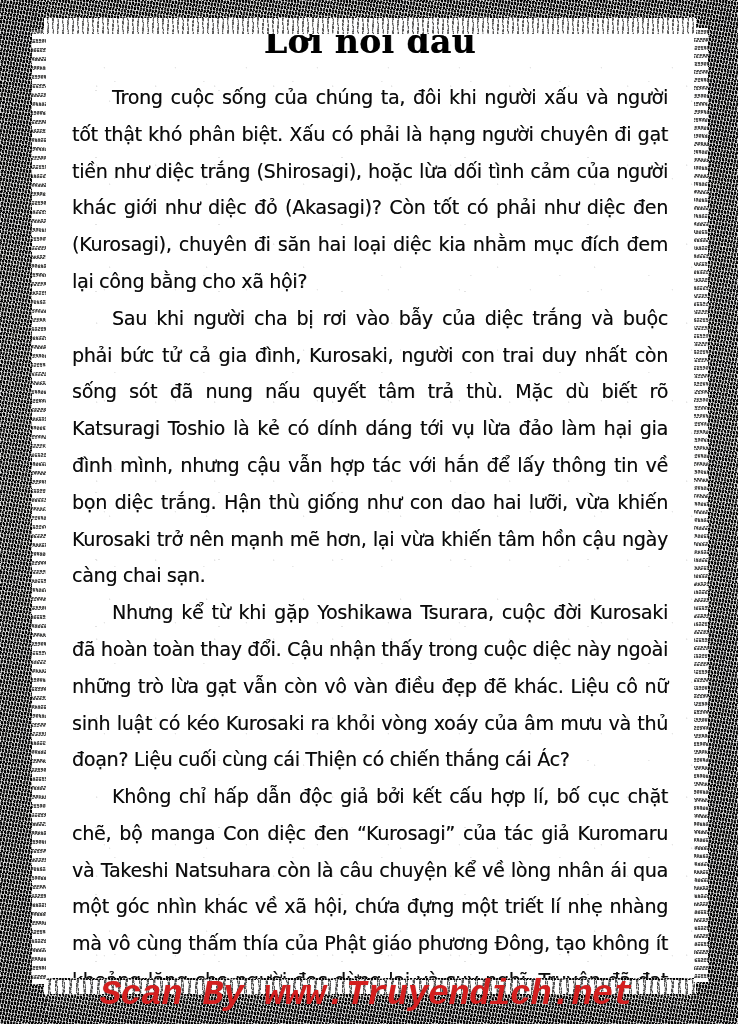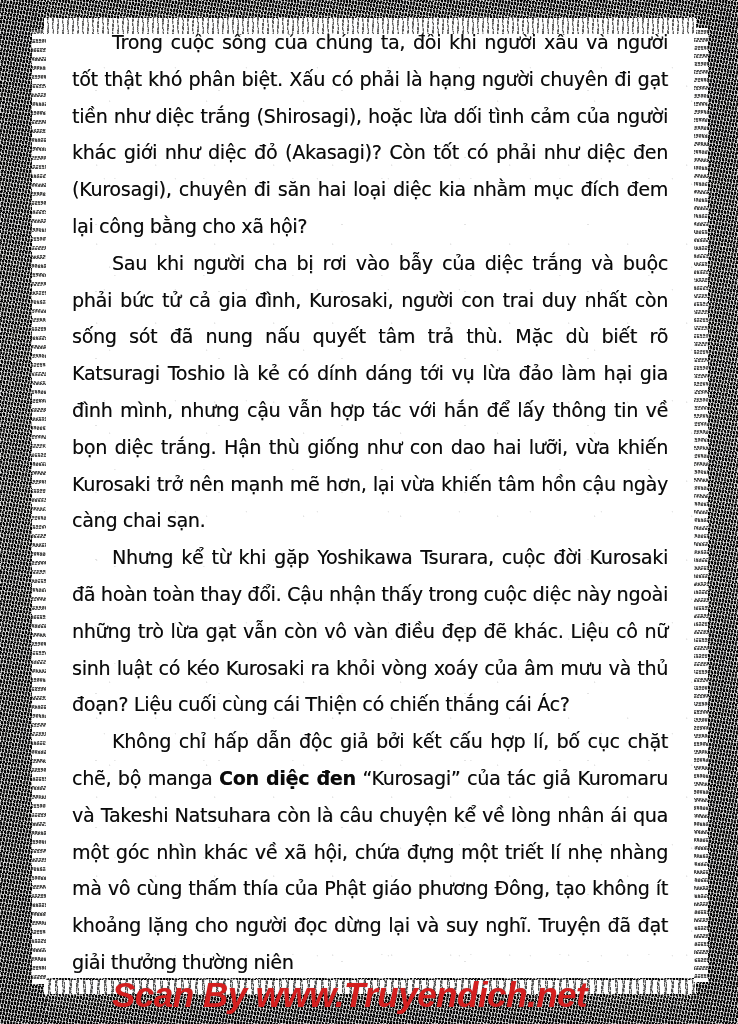--- a/index.html
+++ b/index.html
@@ -153,49 +153,50 @@
     font-size: 19px;
     line-height: 36.8px;
     color: #0a0a0a;
     text-indent: 40px;
     letter-spacing: -0.25px;
     word-spacing: -0.2px;
     -webkit-font-smoothing: none;
     text-shadow: 0.35px 0 0 rgba(0,0,0,.5);
   }
 
-  p.para b { font-weight: 700; }
+  p.para b { font-weight: 400; }
 
   
   .watermark {
     position: absolute;
-    left: 112px;
+    left: 100px;
     bottom: 9px;
     z-index: 9;
-    font-family: Liberation Sans, sans-serif;
+    font-family: Liberation Mono, monospace;
     font-size: 35px;
     font-weight: 700;
     font-style: italic;
     letter-spacing: -0.5px;
     white-space: nowrap;
     mix-blend-mode: normal;
     text-shadow: 0 0 1px rgba(0,0,0,.35);
     text-align: right;
   }
 </style>
 </head>
 <body>
 
 <div id="page">
 
   <div class="paper"></div>
   <div class="speckle"></div>
 
   <div class="content">
 
+    <h1 class="title">Lời nói đầu</h1>
 
     <p class="para">Trong cuộc sống của chúng ta, đôi khi người xấu và người tốt thật khó phân biệt. Xấu có phải là hạng người chuyên đi gạt tiền như diệc trắng (Shirosagi), hoặc lừa dối tình cảm của người khác giới như diệc đỏ (Akasagi)? Còn tốt có phải như diệc đen (Kurosagi), chuyên đi săn hai loại diệc kia nhằm mục đích đem lại công bằng cho xã hội?</p>
 
     <p class="para">Sau khi người cha bị rơi vào bẫy của diệc trắng và buộc phải bức tử cả gia đình, Kurosaki, người con trai duy nhất còn sống sót đã nung nấu quyết tâm trả thù. Mặc dù biết rõ Katsuragi Toshio là kẻ có dính dáng tới vụ lừa đảo làm hại gia đình mình, nhưng cậu vẫn hợp tác với hắn để lấy thông tin về bọn diệc trắng. Hận thù giống như con dao hai lưỡi, vừa khiến Kurosaki trở nên mạnh mẽ hơn, lại vừa khiến tâm hồn cậu ngày càng chai sạn.</p>
 
     <p class="para">Nhưng kể từ khi gặp Yoshikawa Tsurara, cuộc đời Kurosaki đã hoàn toàn thay đổi. Cậu nhận thấy trong cuộc diệc này ngoài những trò lừa gạt vẫn còn vô vàn điều đẹp đẽ khác. Liệu cô nữ sinh luật có kéo Kurosaki ra khỏi vòng xoáy của âm mưu và thủ đoạn? Liệu cuối cùng cái Thiện có chiến thắng cái Ác?</p>
 
     <p class="para"><span>Không chỉ hấp dẫn độc giả bởi kết cấu hợp lí, bố cục chặt chẽ, bộ manga </span><b>Con diệc đen</b><span> “Kurosagi” của tác giả Kuromaru và Takeshi Natsuhara còn là câu chuyện kể về lòng nhân ái qua một góc nhìn khác về xã hội, chứa đựng một triết lí nhẹ nhàng mà vô cùng thấm thía của Phật giáo phương Đông, tạo không ít khoảng lặng cho người đọc dừng lại và suy nghĩ. Truyện đã đạt giải thưởng thường niên </span></p>
 
   </div>

